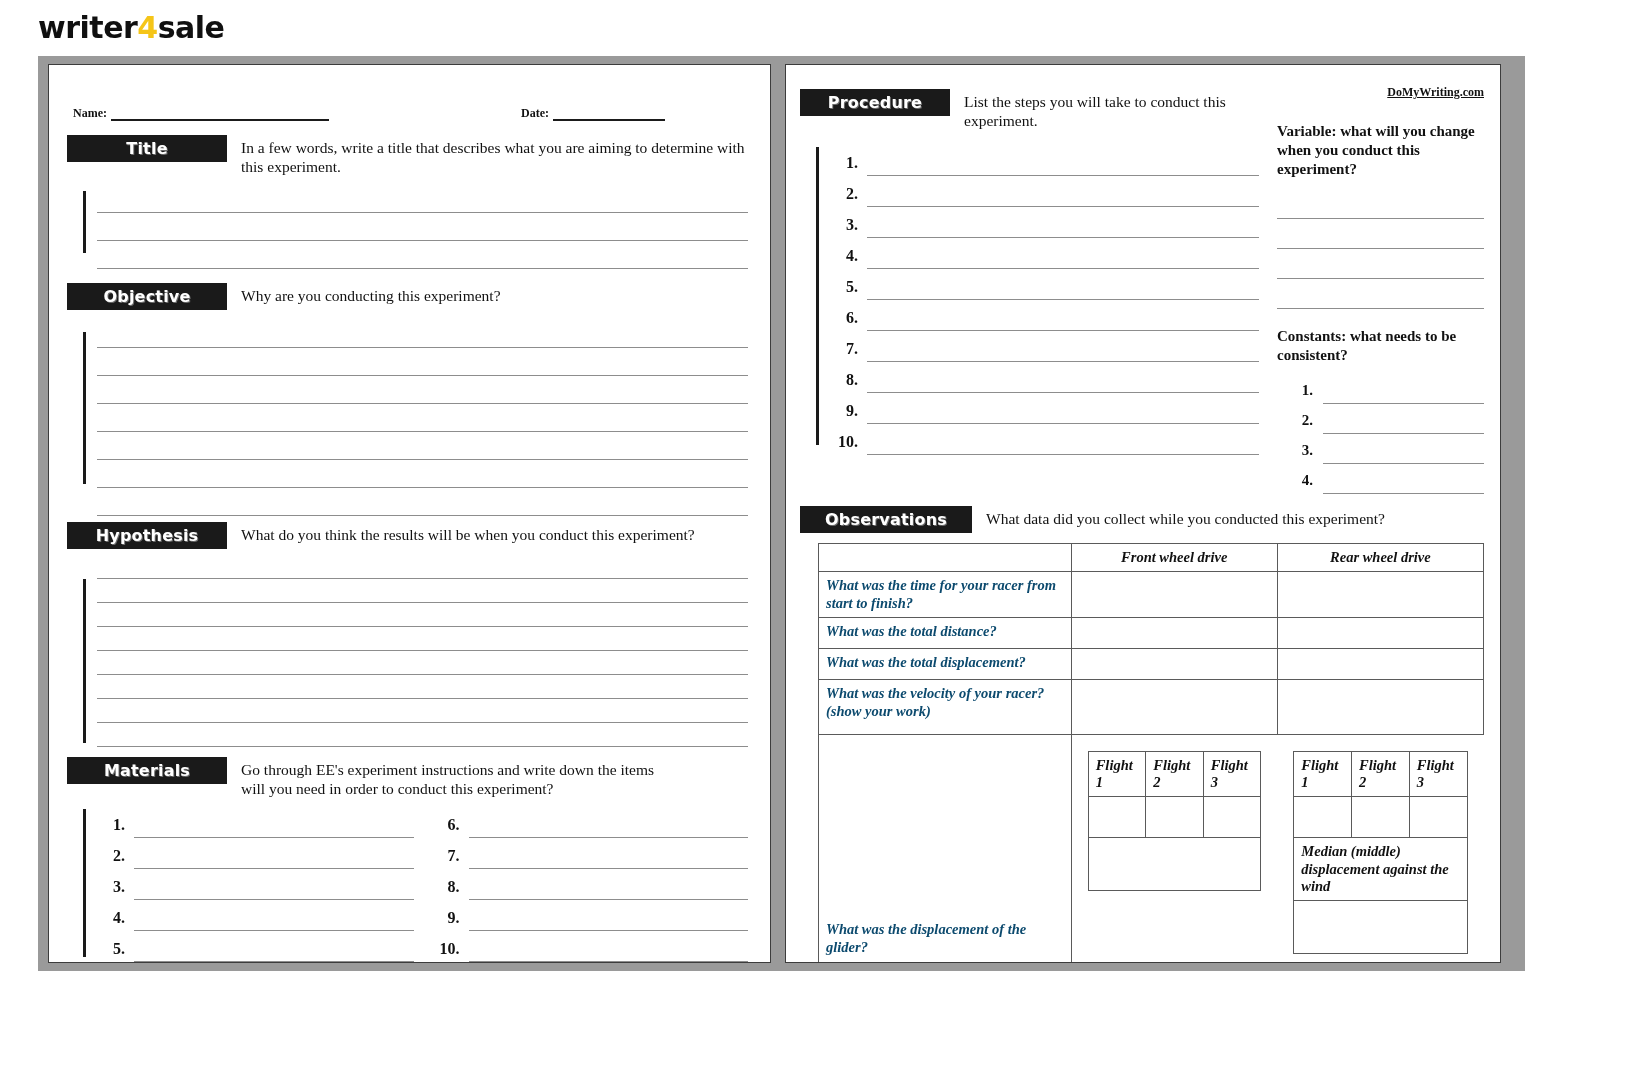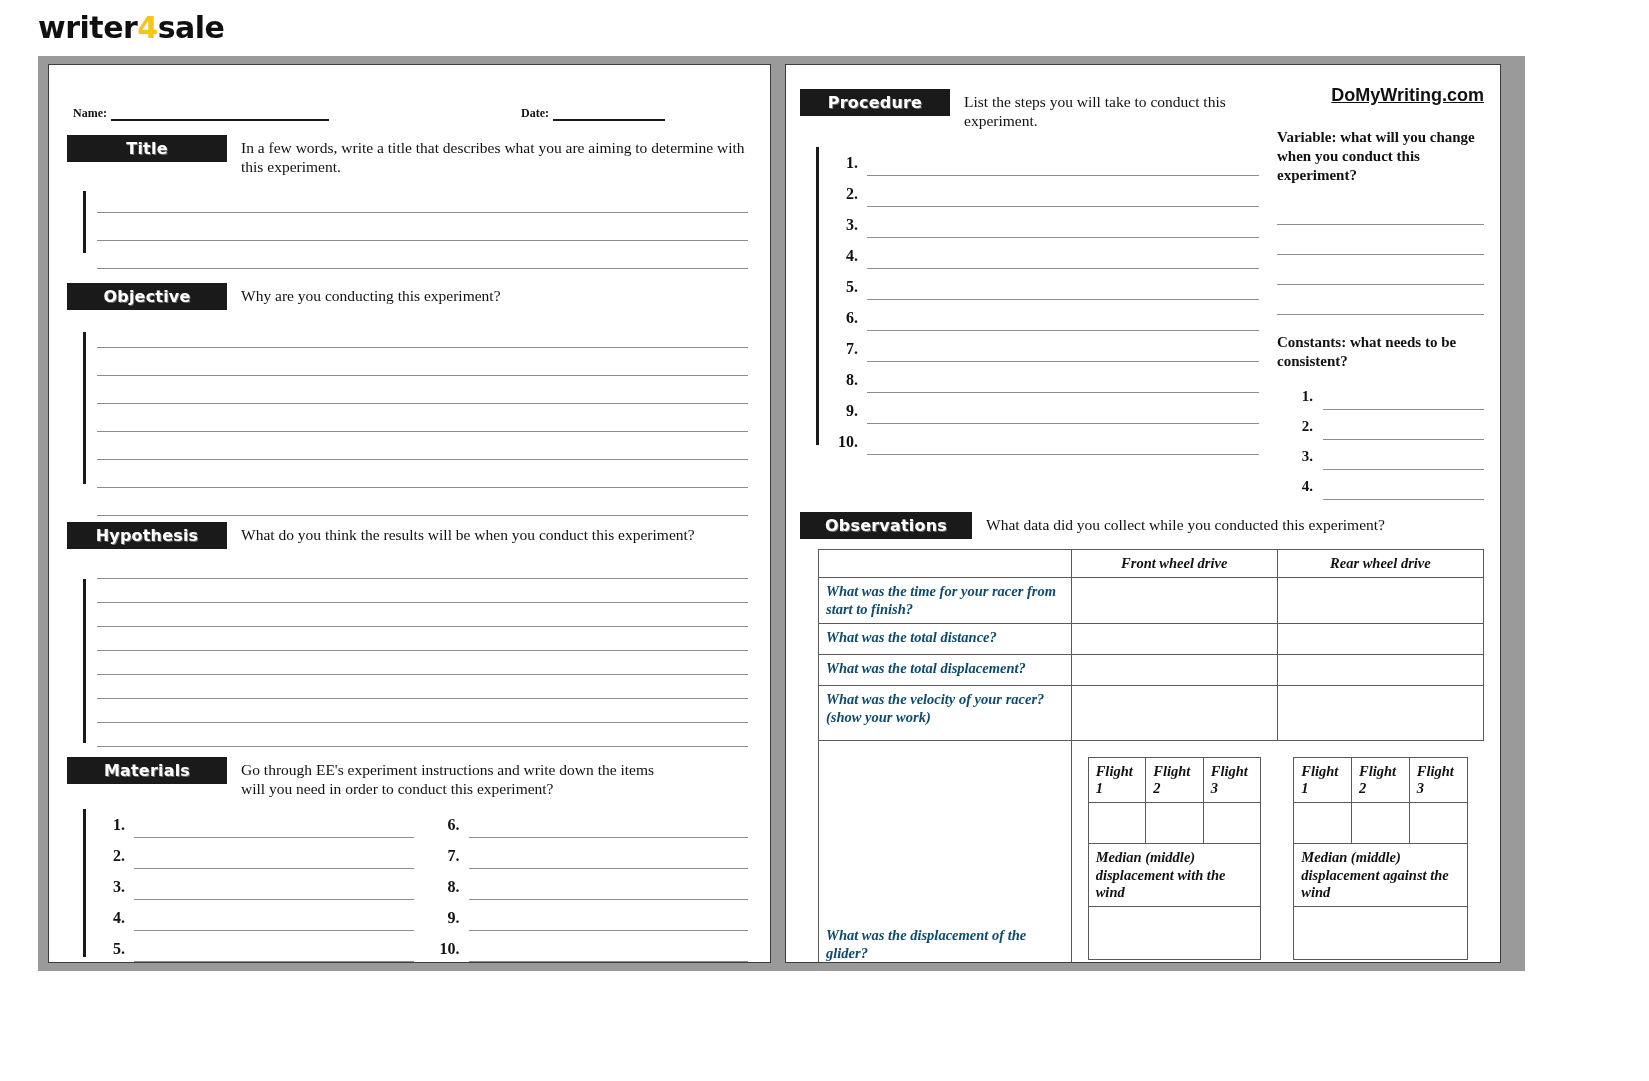--- a/index.html
+++ b/index.html
@@ -164,23 +164,23 @@
 
   
   .right-top { display: flex; }
   .proc-col { width: 470px; }
   .side-col {
     width: 212px;
     margin-left: 18px;
     padding-top: 6px;
   }
   .brand-url {
-    font-family: Liberation Sans, sans-serif;
-    font-weight: 700;
-    font-size: 18px;
+    font-family: Liberation Serif, serif;
+    font-weight: 700;
+    font-size: 12px;
     color: #111;
     text-align: right;
     text-decoration: underline;
     margin-bottom: 22px;
   }
   .side-heading {
     font-weight: 700;
     font-size: 15px;
     line-height: 1.26;
     color: #111;
@@ -501,23 +501,20 @@
                 <td class="flight-label">Flight 1</td>
                 <td class="flight-label">Flight 2</td>
                 <td class="flight-label">Flight 3</td>
               </tr>
               <tr>
                 <td class="blank-tall"></td>
                 <td class="blank-tall"></td>
                 <td class="blank-tall"></td>
               </tr>
               <tr>
-                <td class="median-cell" colspan="3">Median (middle) displacement with the wind</td>
-              </tr>
-              <tr>
                 <td colspan="3" style="height:42px"></td>
               </tr>
             </tbody>
                 </table>
           </td>
           <td class="nopad">
             <table class="sub-table">
               <tbody>
                     <tr>
                 <td class="flight-label">Flight 1</td>

